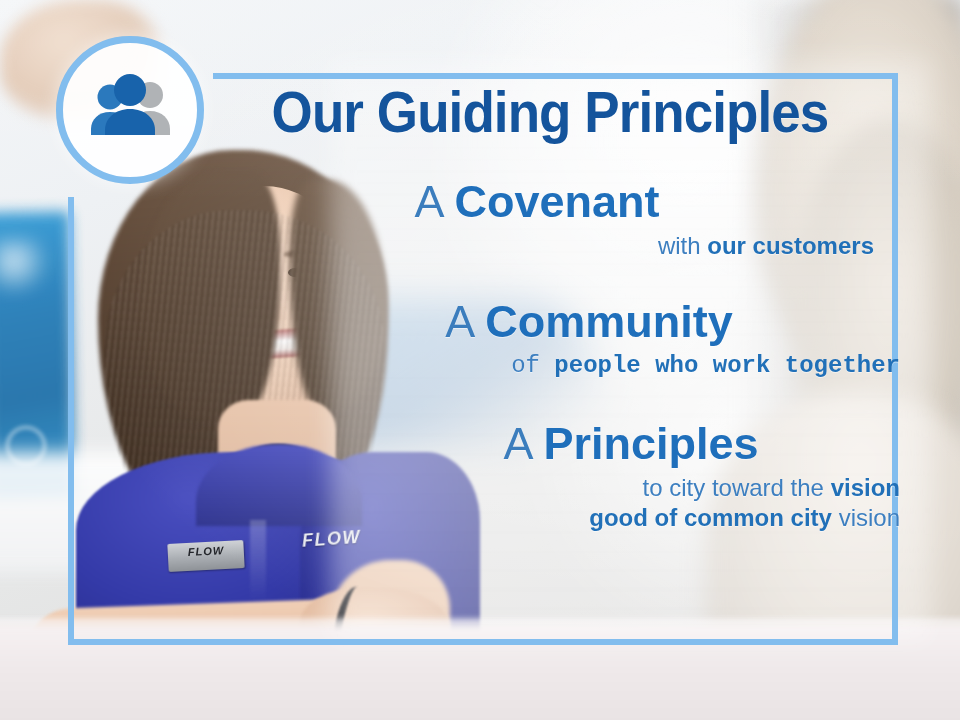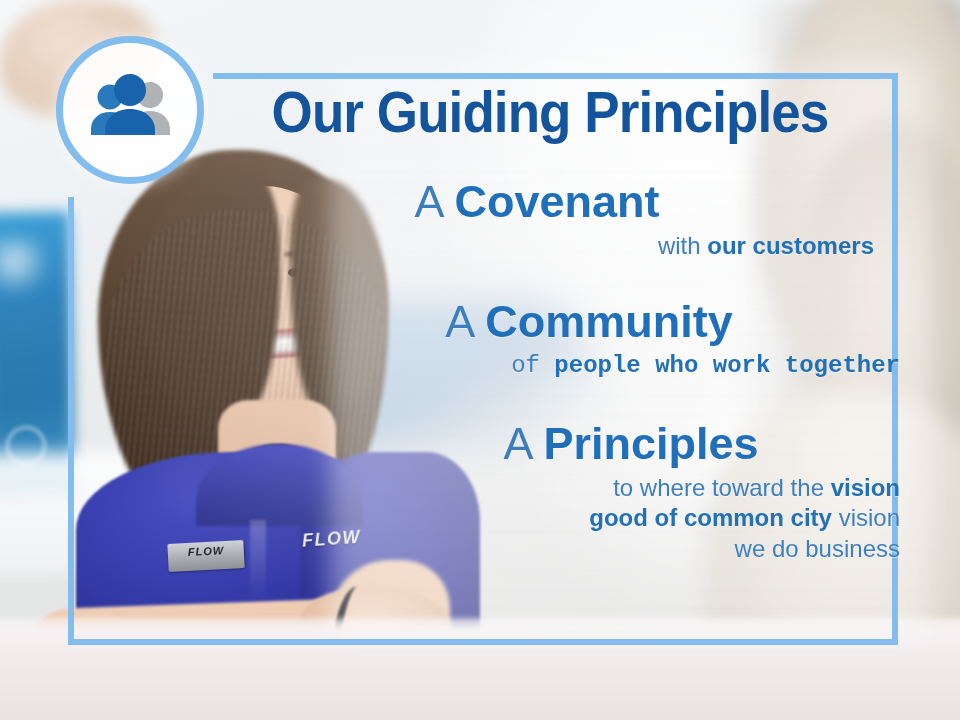--- a/index.html
+++ b/index.html
@@ -430,17 +430,17 @@
         <span class="word">Community</span>
       </div>
       <div class="p-sub"><span>of </span><b>people who work together</b><br></div>
     </div>
 
     <div class="principle" id="principle-commitment">
       <div class="p-head">
         <span class="art">A</span>
         <span class="word">Principles</span>
       </div>
-      <div class="p-sub"><span>to where toward the </span><b>vision</b><br><b>good of common city</b><span> vision</span><br><span>we do business</span></div>
+      <div class="p-sub"><span>to city toward the </span><b>vision</b><br><b>good of common city</b><span> vision</span><br></div>
     </div>
   </div>
 
 </div>
 
 </body></html>

